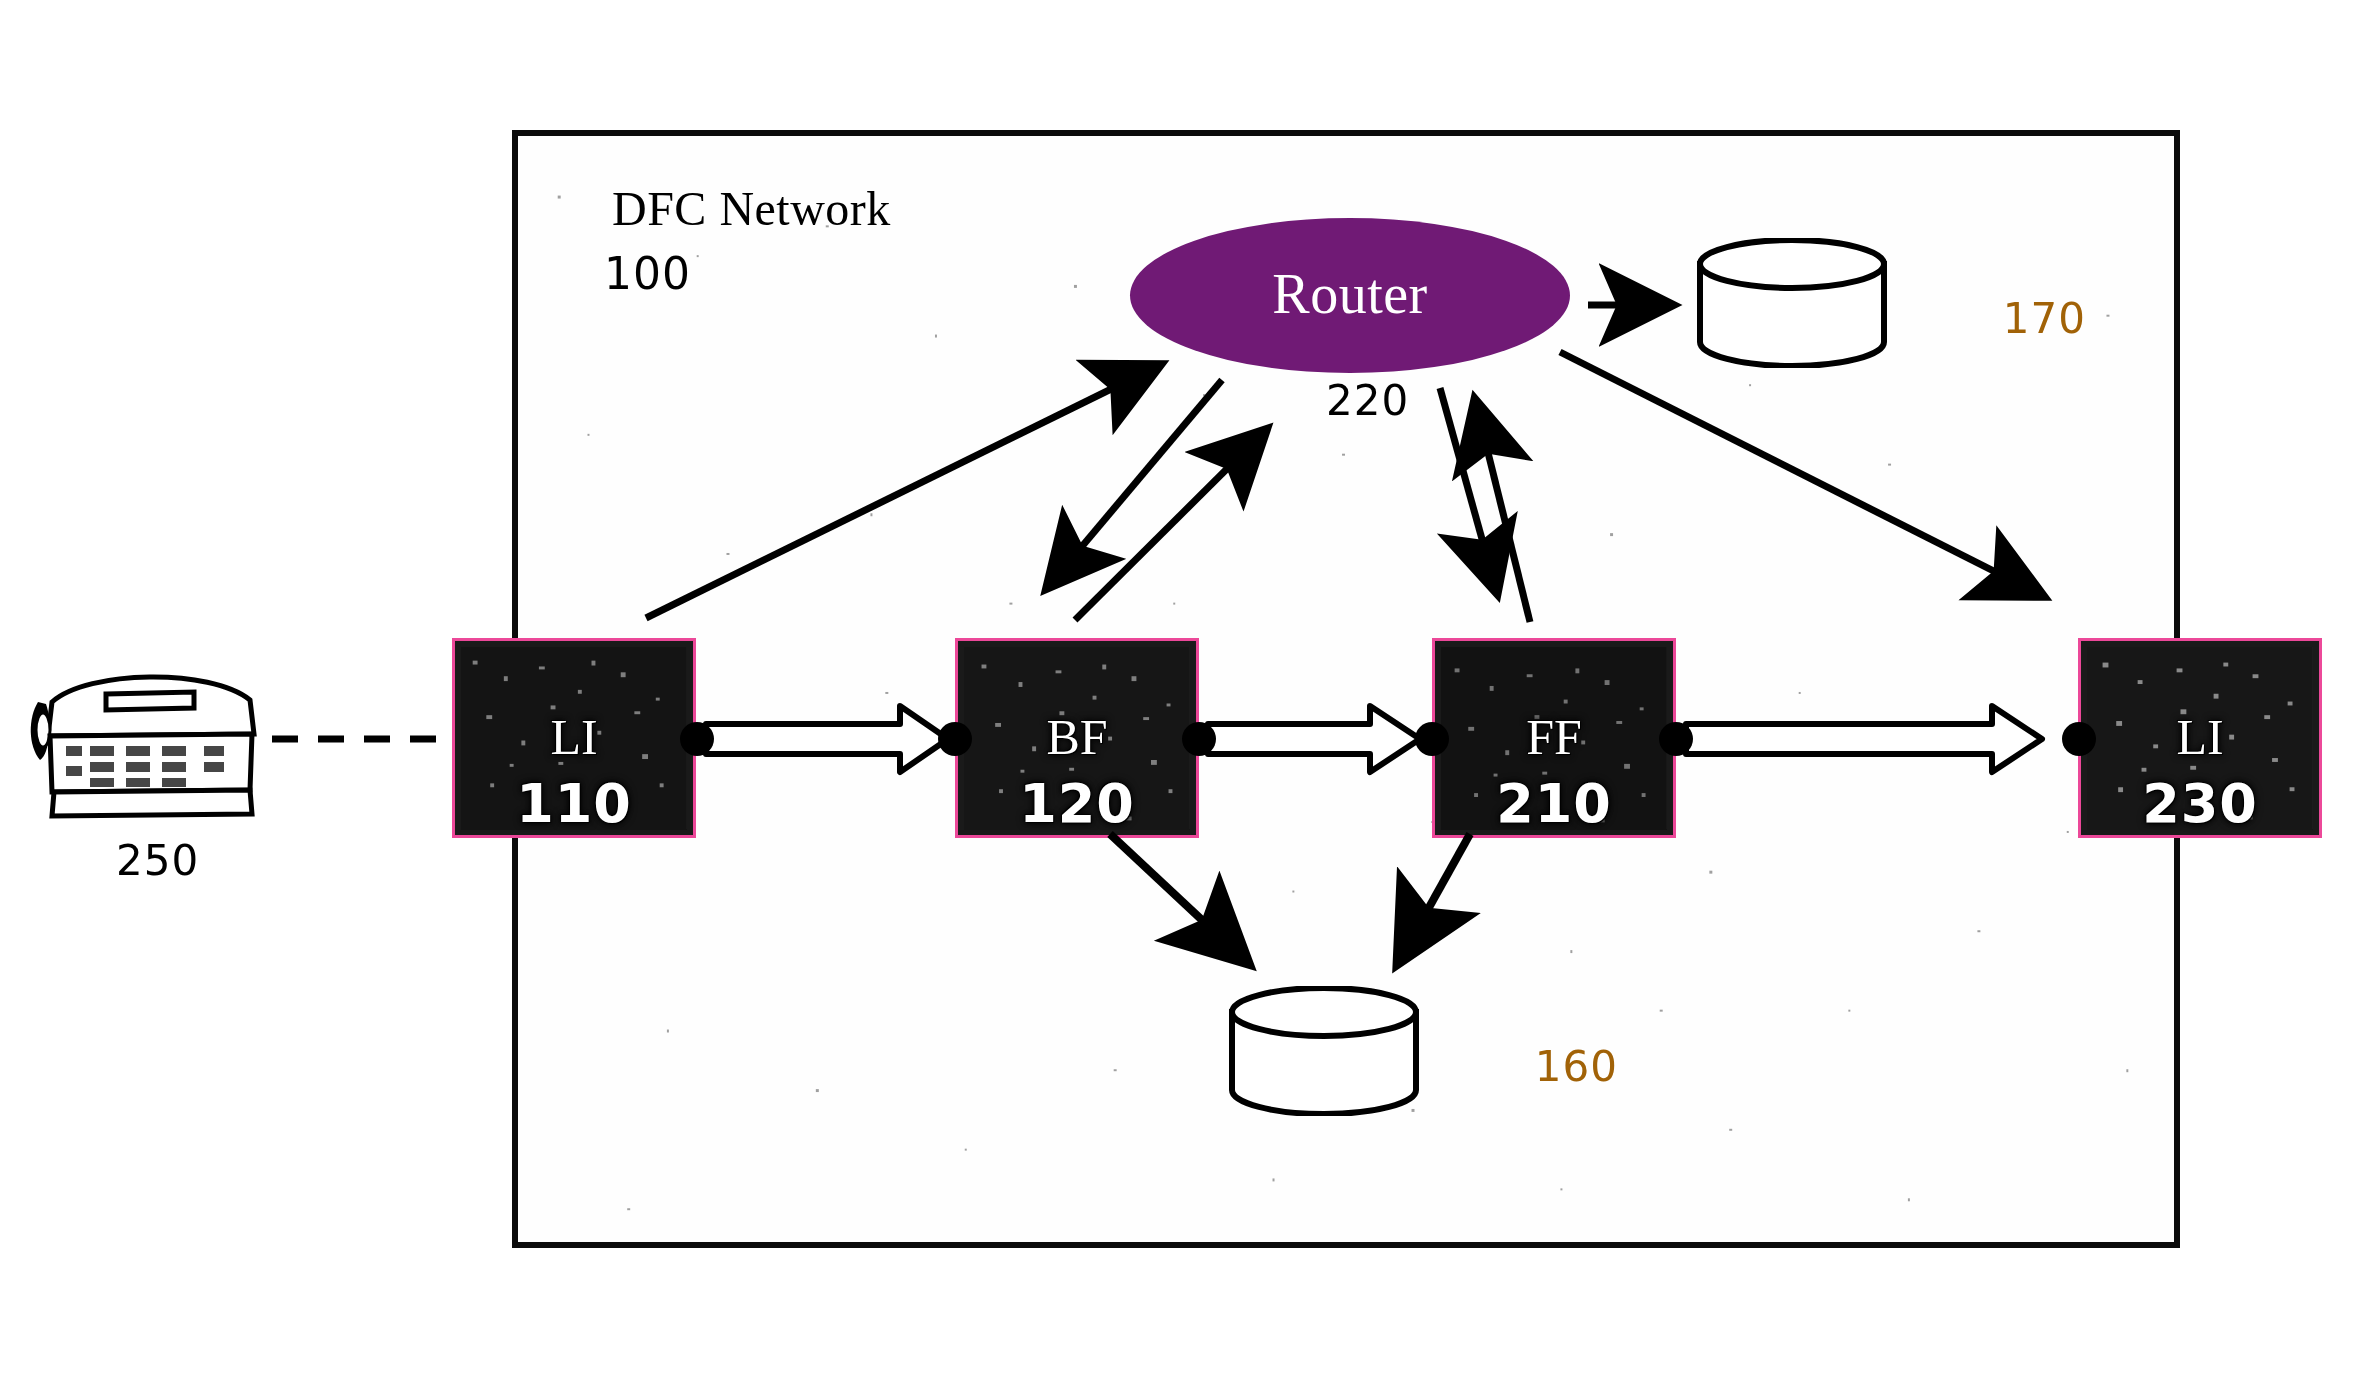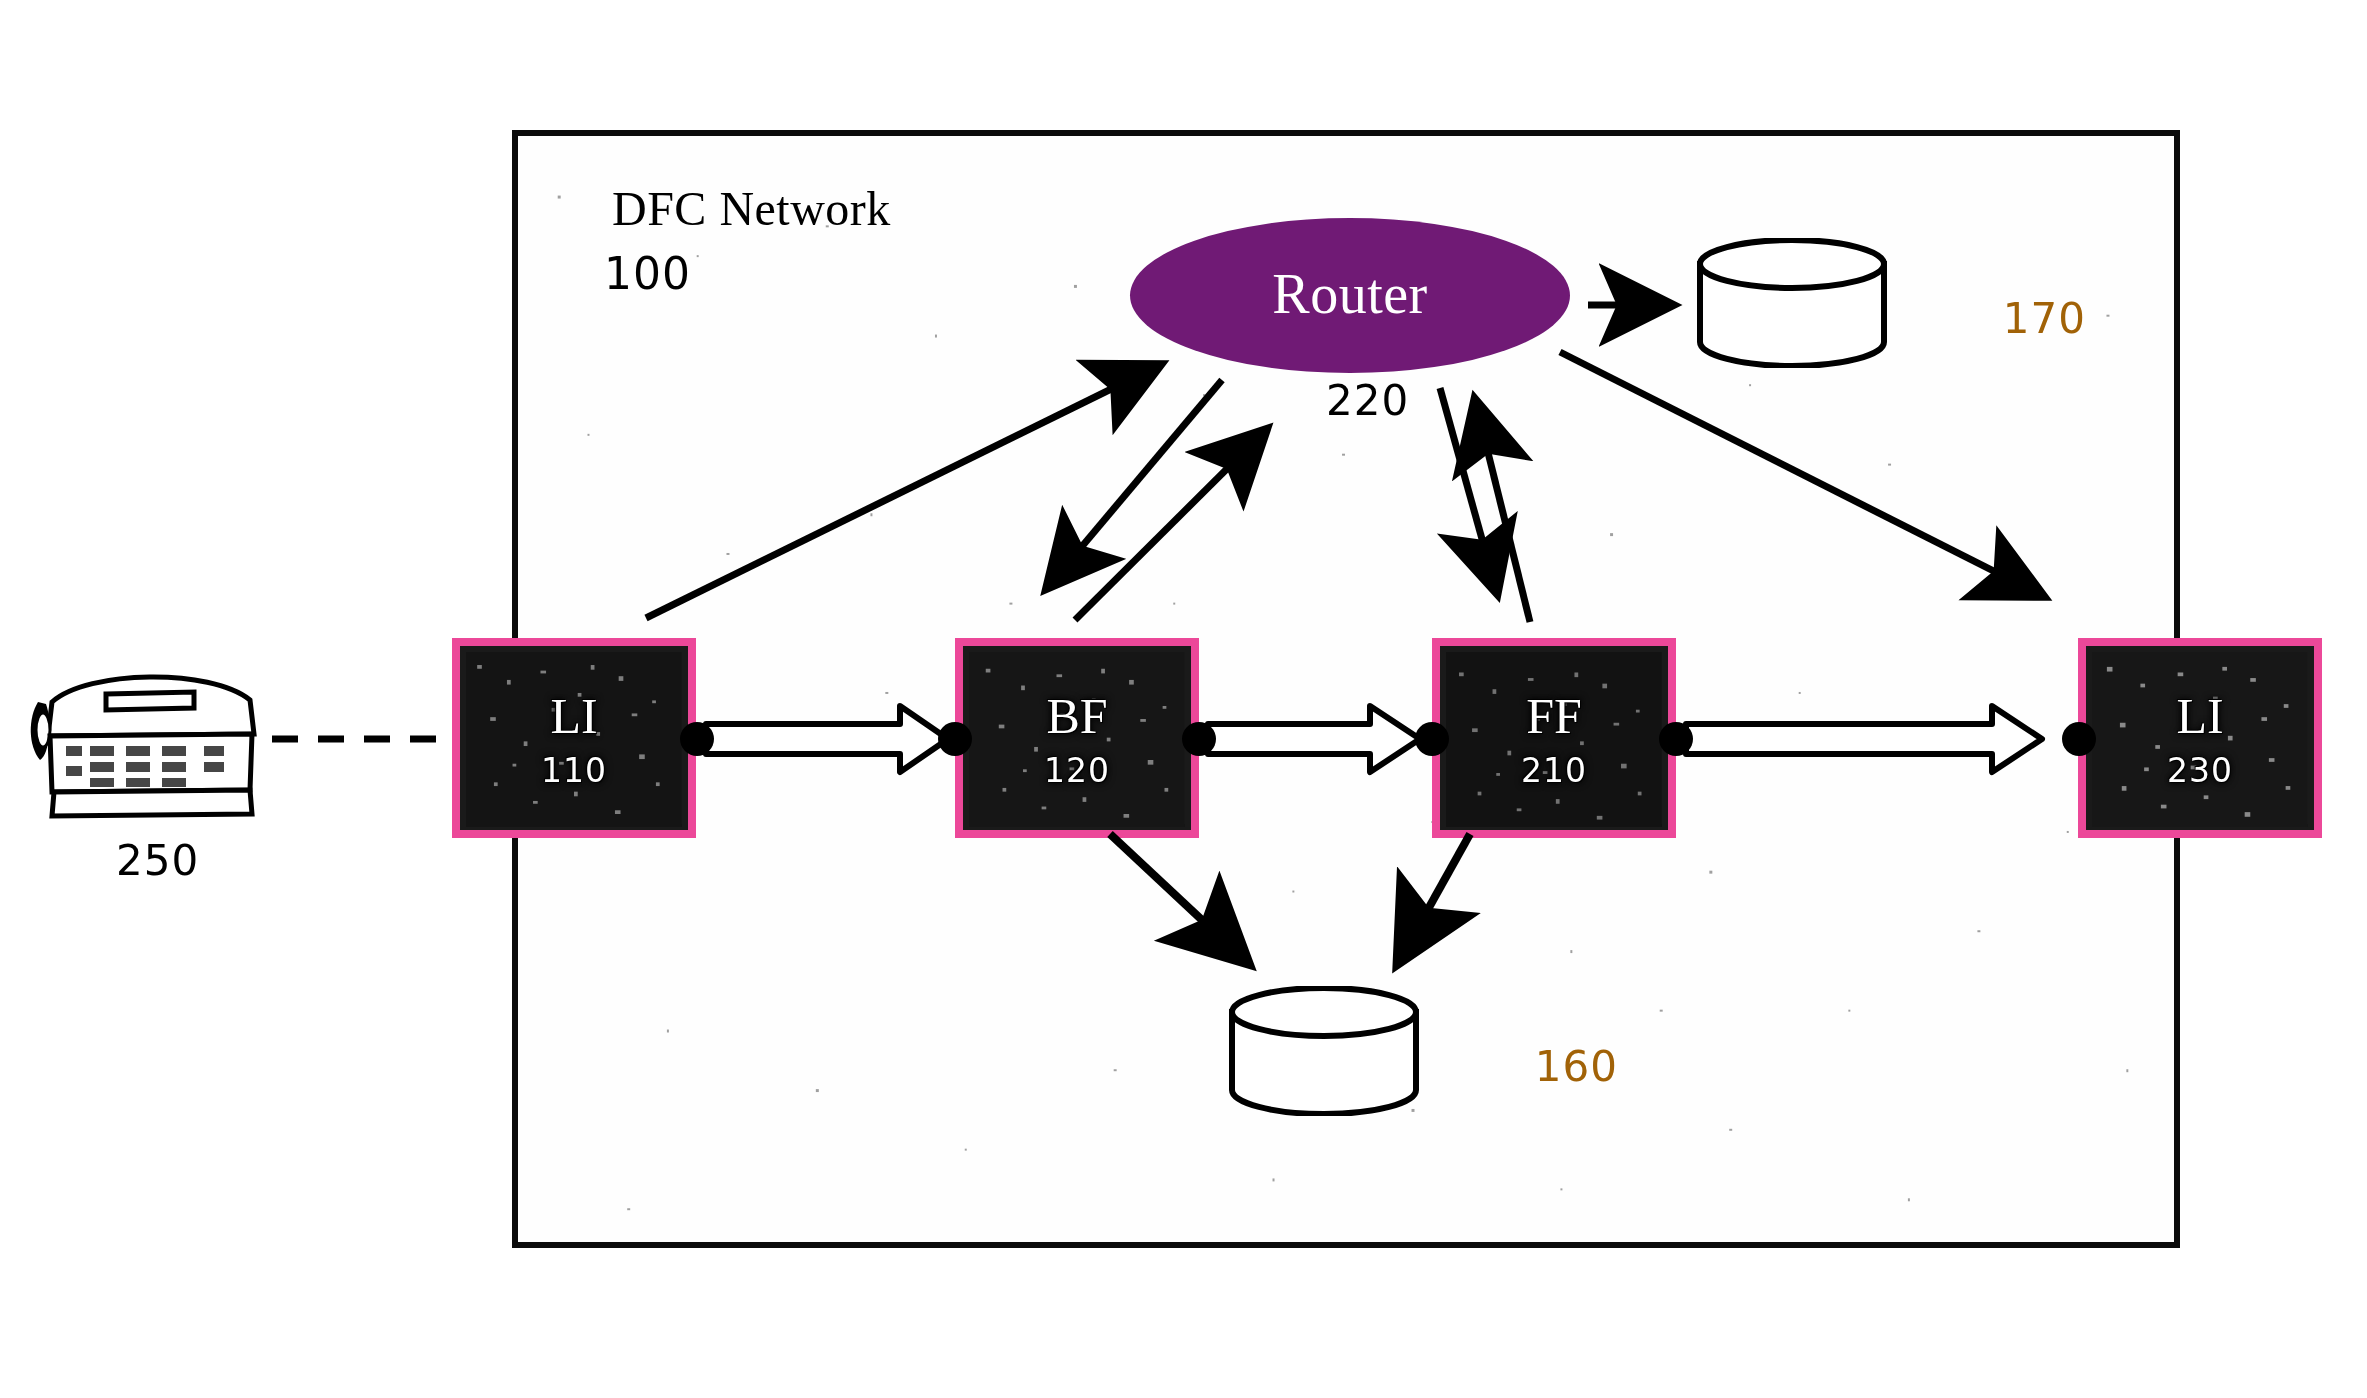--- a/index.html
+++ b/index.html
@@ -95,26 +95,26 @@
     letter-spacing: .5px;
     margin-top: -4px;
   }
 
   
   .node-box {
     position: absolute;
     width: 244px;
     height: 200px;
     box-sizing: border-box;
-    border: 8px solid #ec4899;
+    border: 3px solid #ec4899;
     background: #1a1a1a;
     display: flex;
     flex-direction: column;
     align-items: center;
-    justify-content: center;
+    justify-content: flex-end;
     overflow: hidden;
   }
   .node-box .inner-rule {
     position: absolute;
     inset: 6px;
     border: 3px solid #ffffff;
     pointer-events: none;
     opacity: .85;
   }
   .node-box .grain {
@@ -128,24 +128,25 @@
     color: #ffffff;
     font-size: 50px;
     font-family: "Liberation Serif", serif;
     text-shadow: 0 0 5px #000, 0 0 8px #000, 1px 1px 0 #000, -1px -1px 0 #000;
     margin-bottom: 6px;
   }
   .node-ref {
     position: relative;
     z-index: 3;
     color: #ffffff;
-    font-size: 33px;
+    font-size: 54px;
     font-family: "DejaVu Sans", sans-serif;
     letter-spacing: 1px;
     text-shadow: 0 0 5px #000, 0 0 8px #000, 1px 1px 0 #000, -1px -1px 0 #000;
+    font-weight: bold;
   }
   #node-li-110 { left: 452px;  top: 638px; }
   #node-bf-120 { left: 955px;  top: 638px; }
   #node-ff-130 { left: 1432px; top: 638px; }
   #node-li-140 { left: 2078px; top: 638px; }
 
   
   .port {
     position: absolute;
     width: 34px;

